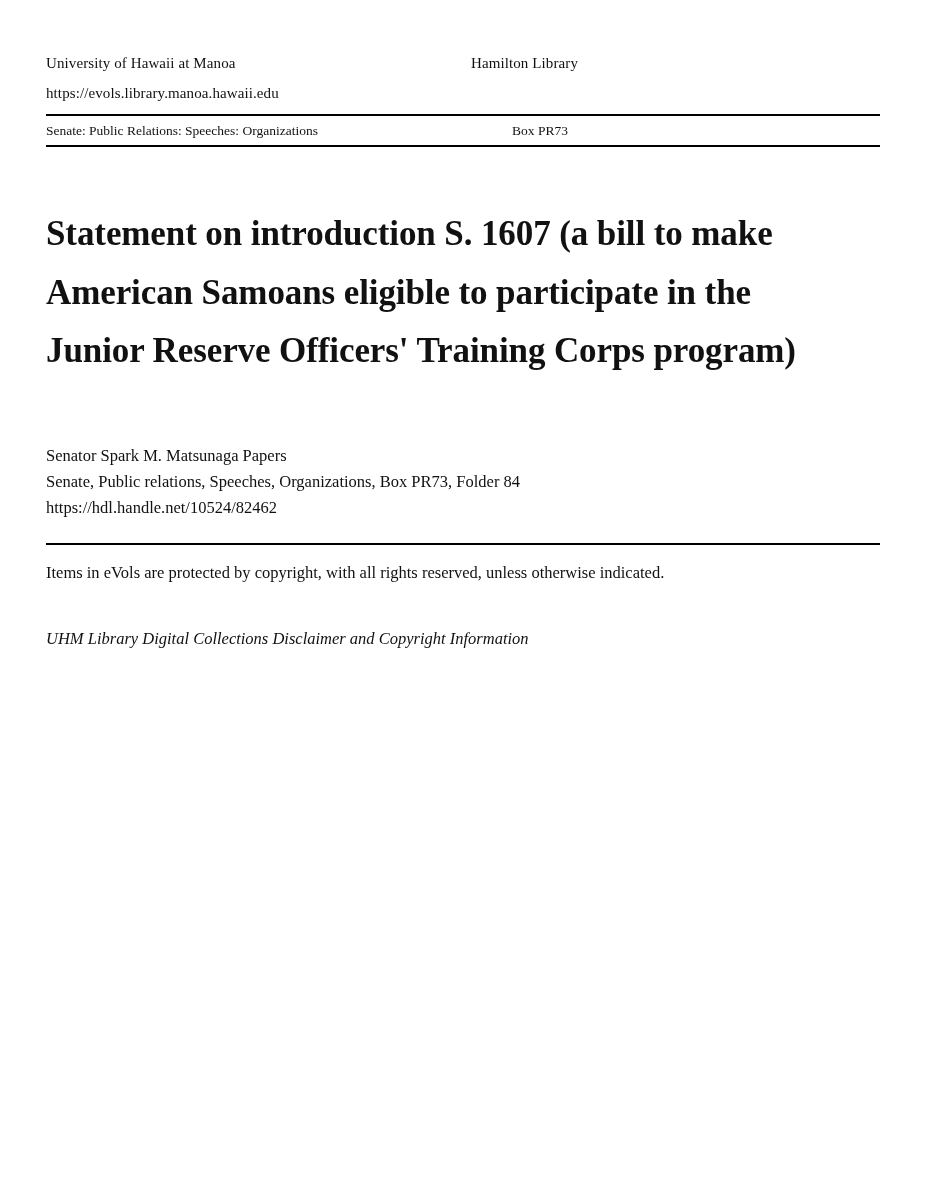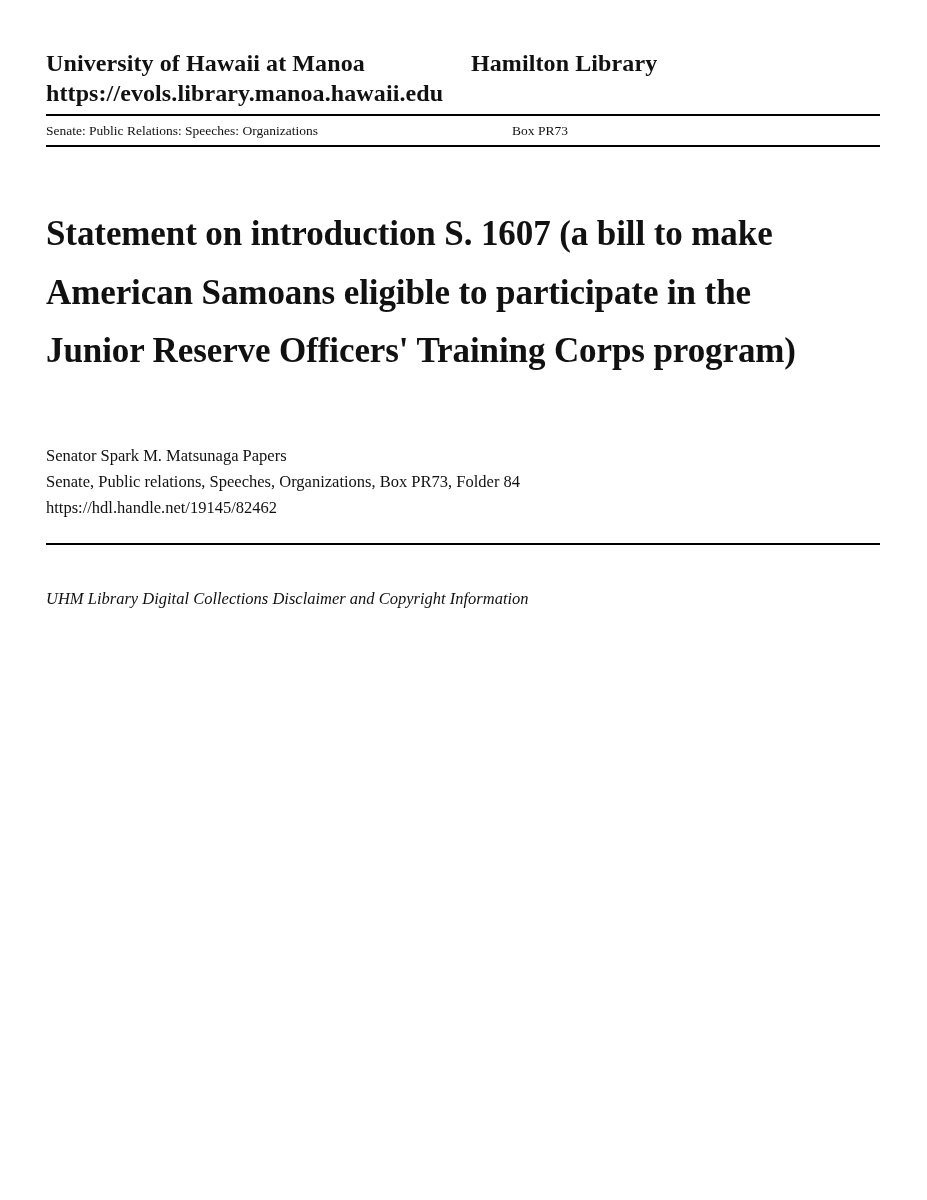--- a/index.html
+++ b/index.html
@@ -39,22 +39,22 @@
     align-items: baseline;
   }
   .header-row .col-left {
     width: 425px;
     flex: 0 0 425px;
   }
   .header-row .col-right {
     flex: 1 1 auto;
   }
   .hdr-strong {
-    font-weight: bold;
-    font-size: 24px;
+    font-weight: normal;
+    font-size: 15px;
     line-height: 30px;
     letter-spacing: 0.1px;
     white-space: nowrap;
   }
   .rule-thick {
     border-top: 2px solid #000;
     margin-top: 6px;
     width: 834px;
   }
   .meta-row {
@@ -141,22 +141,23 @@
         <div class="col-right meta-small">Box PR73</div>
       </div>
       <div class="rule-thin"></div>
     </div>
 
     <h1 class="doc-title">Statement on introduction S. 1607 (a bill to make American Samoans eligible to participate in the Junior Reserve Officers' Training Corps program)</h1>
 
     <div class="citation">
       <div>Senator Spark M. Matsunaga Papers</div>
       <div>Senate, Public relations, Speeches, Organizations, Box PR73, Folder 84</div>
-      <div>https://hdl.handle.net/19145/82462</div>
+      <div>https://hdl.handle.net/10524/82462</div>
     </div>
 
     <div class="rule-lower"></div>
 
+    <div class="rights">Items in eVols are protected by copyright, with all rights reserved, unless otherwise indicated.</div>
 
     <div class="disclaimer">UHM Library Digital Collections Disclaimer and Copyright Information</div>
 
   </div>
 </div>
 
 </body></html>

